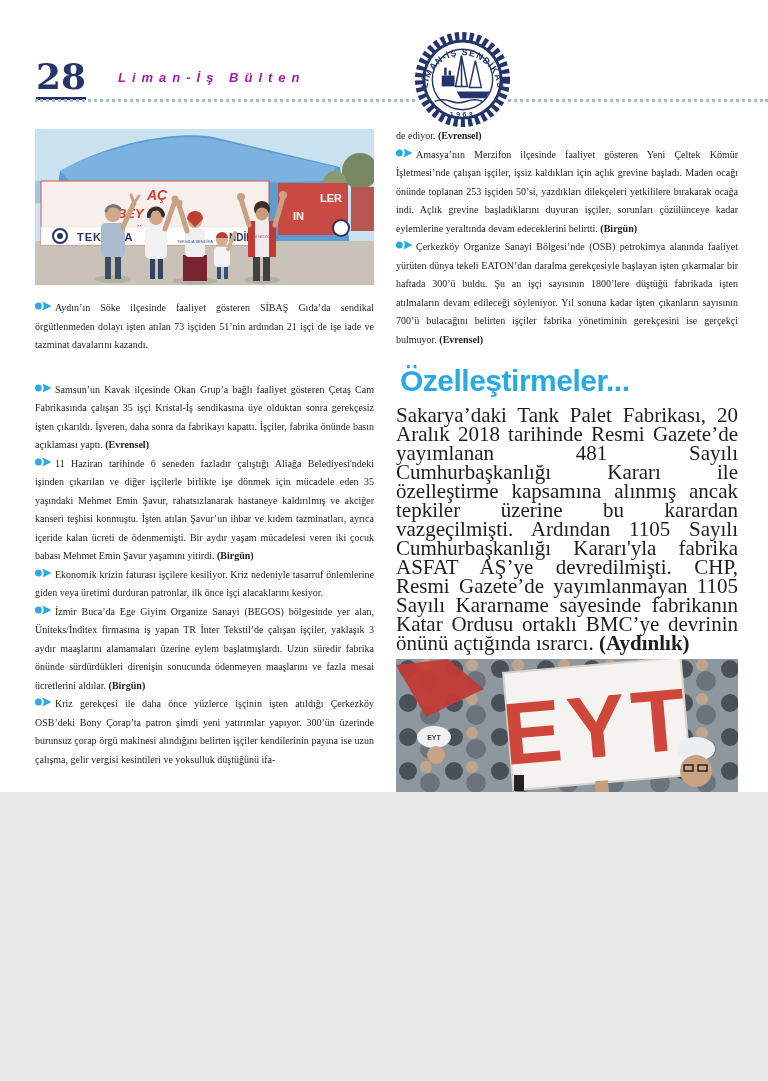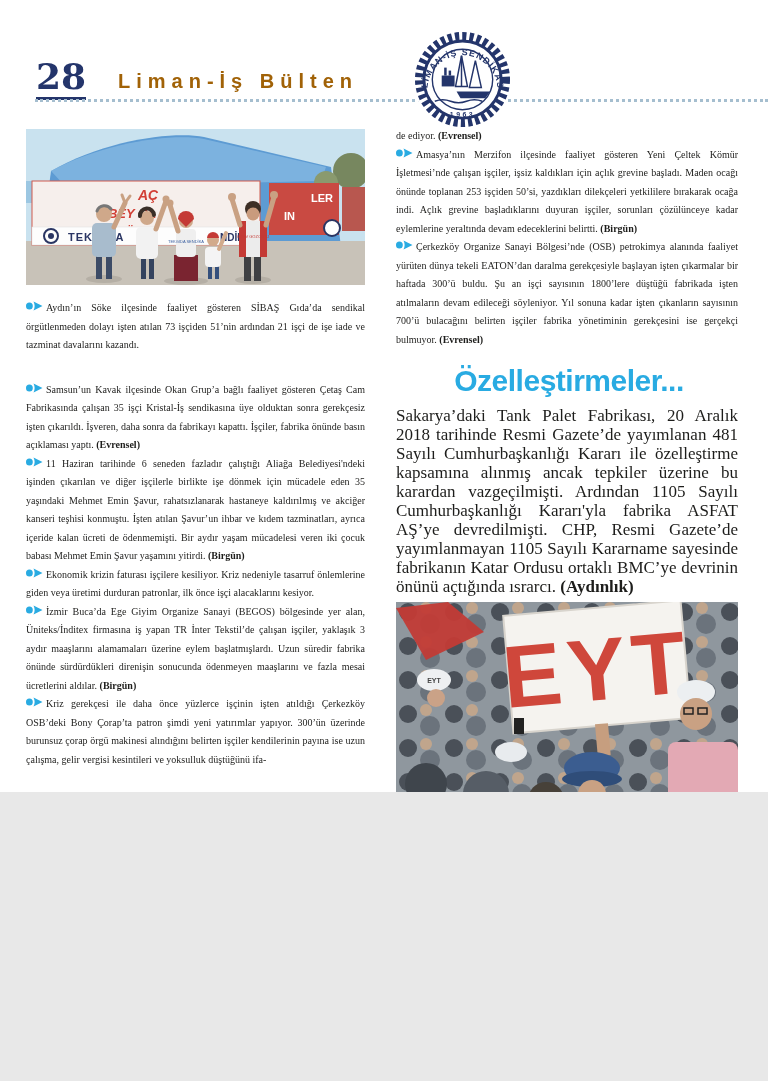--- a/index.html
+++ b/index.html
@@ -4,42 +4,42 @@
 <style>
   html,body{margin:0;padding:0;background:#e8e8e8;}
   .page{position:relative;width:768px;height:792px;background:#ffffff;overflow:hidden;
         font-family:"Liberation Serif",serif;color:#1d1d1b;}
 
   
   .page-number{position:absolute;left:36px;top:58px;font-family:"DejaVu Serif",serif;
                font-weight:bold;font-size:36px;line-height:1;color:#24356b;
                border-bottom:3px solid #24356b;padding-bottom:3px;}
   .masthead{position:absolute;left:118px;top:70px;font-family:"Liberation Sans",sans-serif;
-            font-weight:bold;font-size:20px;letter-spacing:6px;color:#a16207;}
+            font-weight:bold;font-size:13px;letter-spacing:6px;color:#a21caf;font-style:italic;}
   .header-rule{position:absolute;left:35px;top:99px;width:733px;height:0;
                border-top:3px dotted #a5becf;}
   .logo{position:absolute;left:413px;top:30px;width:99px;height:99px;}
 
   
   .col{position:absolute;top:129px;}
-  .col-left{left:26px;width:339px;}
+  .col-left{left:35px;width:339px;}
   .col-right{left:396px;top:127px;width:342px;}
 
   .news{font-size:10px;line-height:18.5px;text-align:justify;margin:0;}
   .news.gap-after{margin-bottom:26px;}
-  .serif2{font-size:17px;line-height:19px;}
+  .serif2{font-size:21px;line-height:19px;}
   .src{font-weight:bold;}
   .src:not(:empty)::before{content:"\00a0";}
 
   .bullet{display:inline-block;width:17px;height:10px;margin-right:3px;}
   .bullet svg{display:block;width:17px;height:10px;fill:#29abe2;}
 
   .section-heading{font-family:"Liberation Sans",sans-serif;font-weight:bold;
                    font-size:30px;line-height:1.05;color:#29abe2;letter-spacing:-0.5px;
-                   margin:16px 0 9px 4px;text-align:center;}
+                   margin:16px 0 9px 4px;}
   .section-heading.second{margin-top:20px;}
 
   .photo{display:block;}
   .protest-photo{width:339px;height:156px;margin:0 0 14px 0;}
   .eyt-photo{width:342px;height:209px;margin:6px 0 0 0;}
 
   
   .footer-date{position:absolute;left:28px;top:1025px;font-family:"Liberation Sans",sans-serif;
                font-weight:bold;font-size:18px;letter-spacing:5px;color:#6d28d9;}
 </style>

